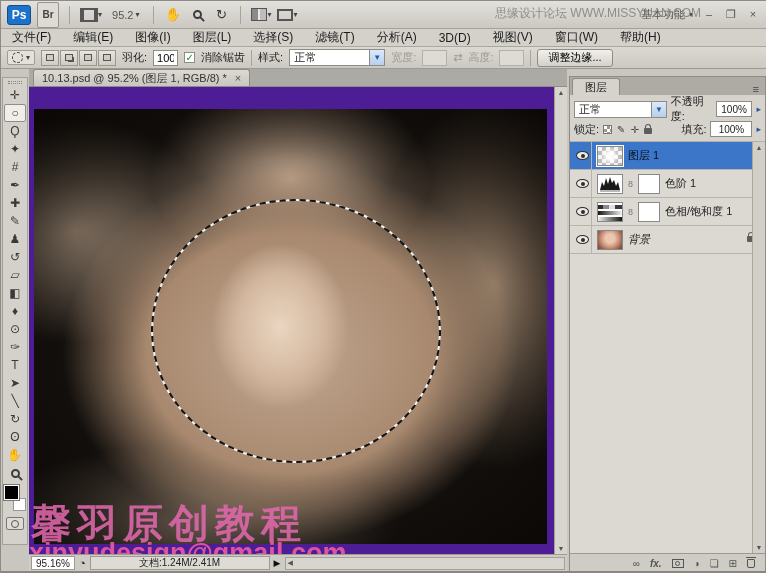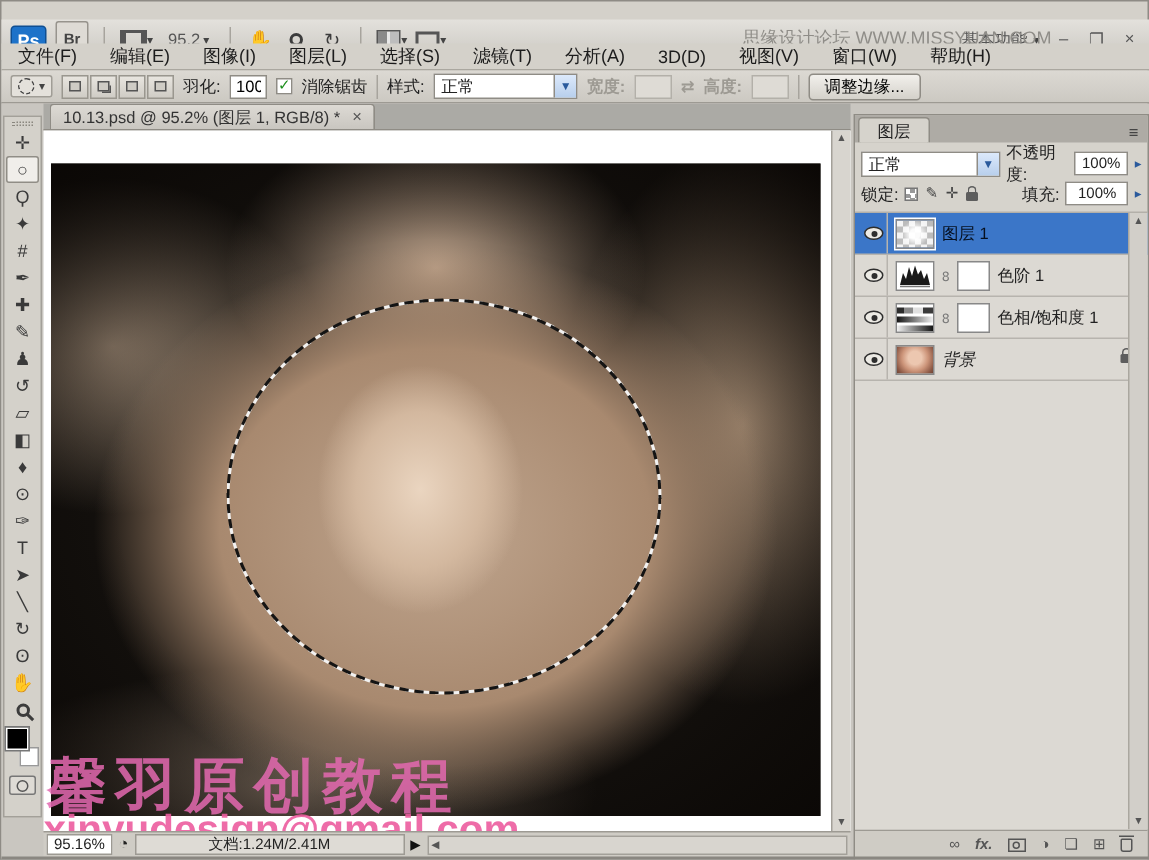--- a/index.html
+++ b/index.html
@@ -3,21 +3,21 @@
 <meta charset="utf-8">
 <style>
   * { box-sizing: border-box; margin: 0; padding: 0; }
   html,body { width:766px; height:573px; overflow:hidden; }
   body { font-family:"Liberation Sans","DejaVu Sans",sans-serif; font-size:12px; color:#222; }
   .app { position:relative; width:766px; height:573px; background:#d4d1ca; border:1px solid #8e8b85; }
 
   
   .titlebar { position:absolute; left:0; top:0; width:766px; height:28px;
     background:linear-gradient(#e3e1dc,#cbc8c2); border-bottom:1px solid #a5a29b;
-    display:flex; align-items:center; gap:6px; padding:0 6px;margin-top:12px; }
+    display:flex; align-items:center; gap:6px; padding:0 6px; }
   .pslogo { width:24px; height:20px; background:#1d72c9; color:#fff; font-weight:bold; font-size:12px;
     display:flex; align-items:center; justify-content:center; border-radius:3px; border:1px solid #0e4e92; }
   .brbtn { width:22px; height:26px; background:#dedbd5; border:1px solid #97948d; border-radius:2px;
     font-size:10px; font-weight:bold; color:#444; display:flex; align-items:center; justify-content:center; }
   .abar-sep { width:1px; height:18px; background:#a7a49d; margin:0 4px; }
   .abar-icon { height:18px; min-width:18px; display:flex; align-items:center; justify-content:center;
     color:#3c3c3c; font-size:13px; }
   .filmicon { width:18px; height:14px; border:2px solid #555; border-left-width:4px; border-right-width:4px; }
   .zoomfield { font-size:11px; color:#555; display:flex; align-items:center; gap:2px; padding:0 4px; }
   .tri { font-size:8px; color:#444; }
@@ -45,21 +45,21 @@
     display:flex; align-items:center; gap:6px; padding:0 6px; font-size:11px; }
   .preset { display:flex; align-items:center; gap:3px; padding:1px 4px; border:1px solid #a09d96;
     border-radius:2px; background:#e4e1db; }
   .presetcircle { width:11px; height:11px; border:1px dashed #444; border-radius:50%; }
   .modebtns { display:flex; gap:1px; }
   .modebtn { width:18px; height:16px; border:1px solid #9a978f; background:linear-gradient(#e8e5df,#cfccc5);
     display:flex; align-items:center; justify-content:center; }
   .modebtn i { width:8px; height:7px; border:1px solid #555; display:block; background:#cfccc5; }
   .modebtn.add i { box-shadow:2px 2px 0 -1px #555; }
   .ob-label { color:#222; }
-  .ob-label.dim, .dim { color:#9d9a93;font-weight:bold; }
+  .ob-label.dim, .dim { color:#9d9a93; }
   .ob-input { width:25px; height:16px; border:1px solid #8f8c85; background:#fff; font-size:11px; padding:0 3px;
     font-family:"Liberation Sans",sans-serif; }
   .ob-input.dim { background:#dedbd5; border-color:#b3b0a9; }
   .checkbox { width:11px; height:11px; background:#fff; border:1px solid #8f8c85; color:#1d8f1d;
     font-size:10px; line-height:9px; text-align:center; }
   .styleselect { width:96px; height:17px; background:#fff; border:1px solid #8f8c85; display:flex;
     align-items:center; justify-content:space-between; padding-left:4px; }
   .styleselect .arrowbox { width:15px; height:100%; background:linear-gradient(#dce9fb,#b8cfec);
     border-left:1px solid #8f8c85; color:#2a5a9c; font-size:8px; display:flex; align-items:center; justify-content:center; }
   .refinebtn { height:18px; padding:0 10px; border:1px solid #8f8c85; border-radius:3px;
@@ -84,21 +84,21 @@
     display:flex; align-items:center; justify-content:center; background:#dedbd5; }
   .quickmask i { width:8px; height:8px; border:1px solid #555; border-radius:50%; display:block; }
 
   
   .docwin { position:absolute; left:28px; top:0; width:538px; height:505px; }
   .tabbar { height:18px; background:#abaaa5; border-bottom:1px solid #8f8c85; display:flex; align-items:flex-end; }
   .doctab { height:17px; background:linear-gradient(#dddad4,#c9c6c0); border:1px solid #8f8c85; border-bottom:none;
     display:flex; align-items:center; gap:8px; padding:0 8px; font-size:11px; color:#333; margin-left:4px;
     border-radius:3px 3px 0 0; }
   .doctab .close { color:#555; font-size:11px; }
-  .docarea { position:relative; height:467px; background:#ffffff; overflow:hidden; }
+  .docarea { position:relative; height:467px; background:#4c1d95; overflow:hidden; }
   .canvas { position:absolute; left:5px; top:22px; width:513px; height:435px;
     background:
       radial-gradient(ellipse 420px 350px at 50% 52%, rgba(0,0,0,0) 50%, rgba(8,5,3,0.92) 96%),
       radial-gradient(ellipse 95px 115px at 48% 50%, #ead5c0 0%, #d3b89f 45%, rgba(211,184,159,0) 72%),
       radial-gradient(ellipse 300px 250px at 50% 56%, #c0a68f 0%, #a8896f 48%, rgba(90,68,52,0) 76%),
       radial-gradient(ellipse 200px 140px at 50% 16%, #b89e87 0%, rgba(120,95,75,0) 70%),
       radial-gradient(ellipse 170px 260px at 90% 40%, #937c66 0%, rgba(80,62,48,0) 72%),
       radial-gradient(ellipse 200px 160px at 8% 28%, #8d7b69 0%, rgba(70,58,48,0) 70%),
       radial-gradient(ellipse 280px 110px at 30% 96%, #6f6154 0%, rgba(50,42,35,0) 75%),
       #13100d; }

